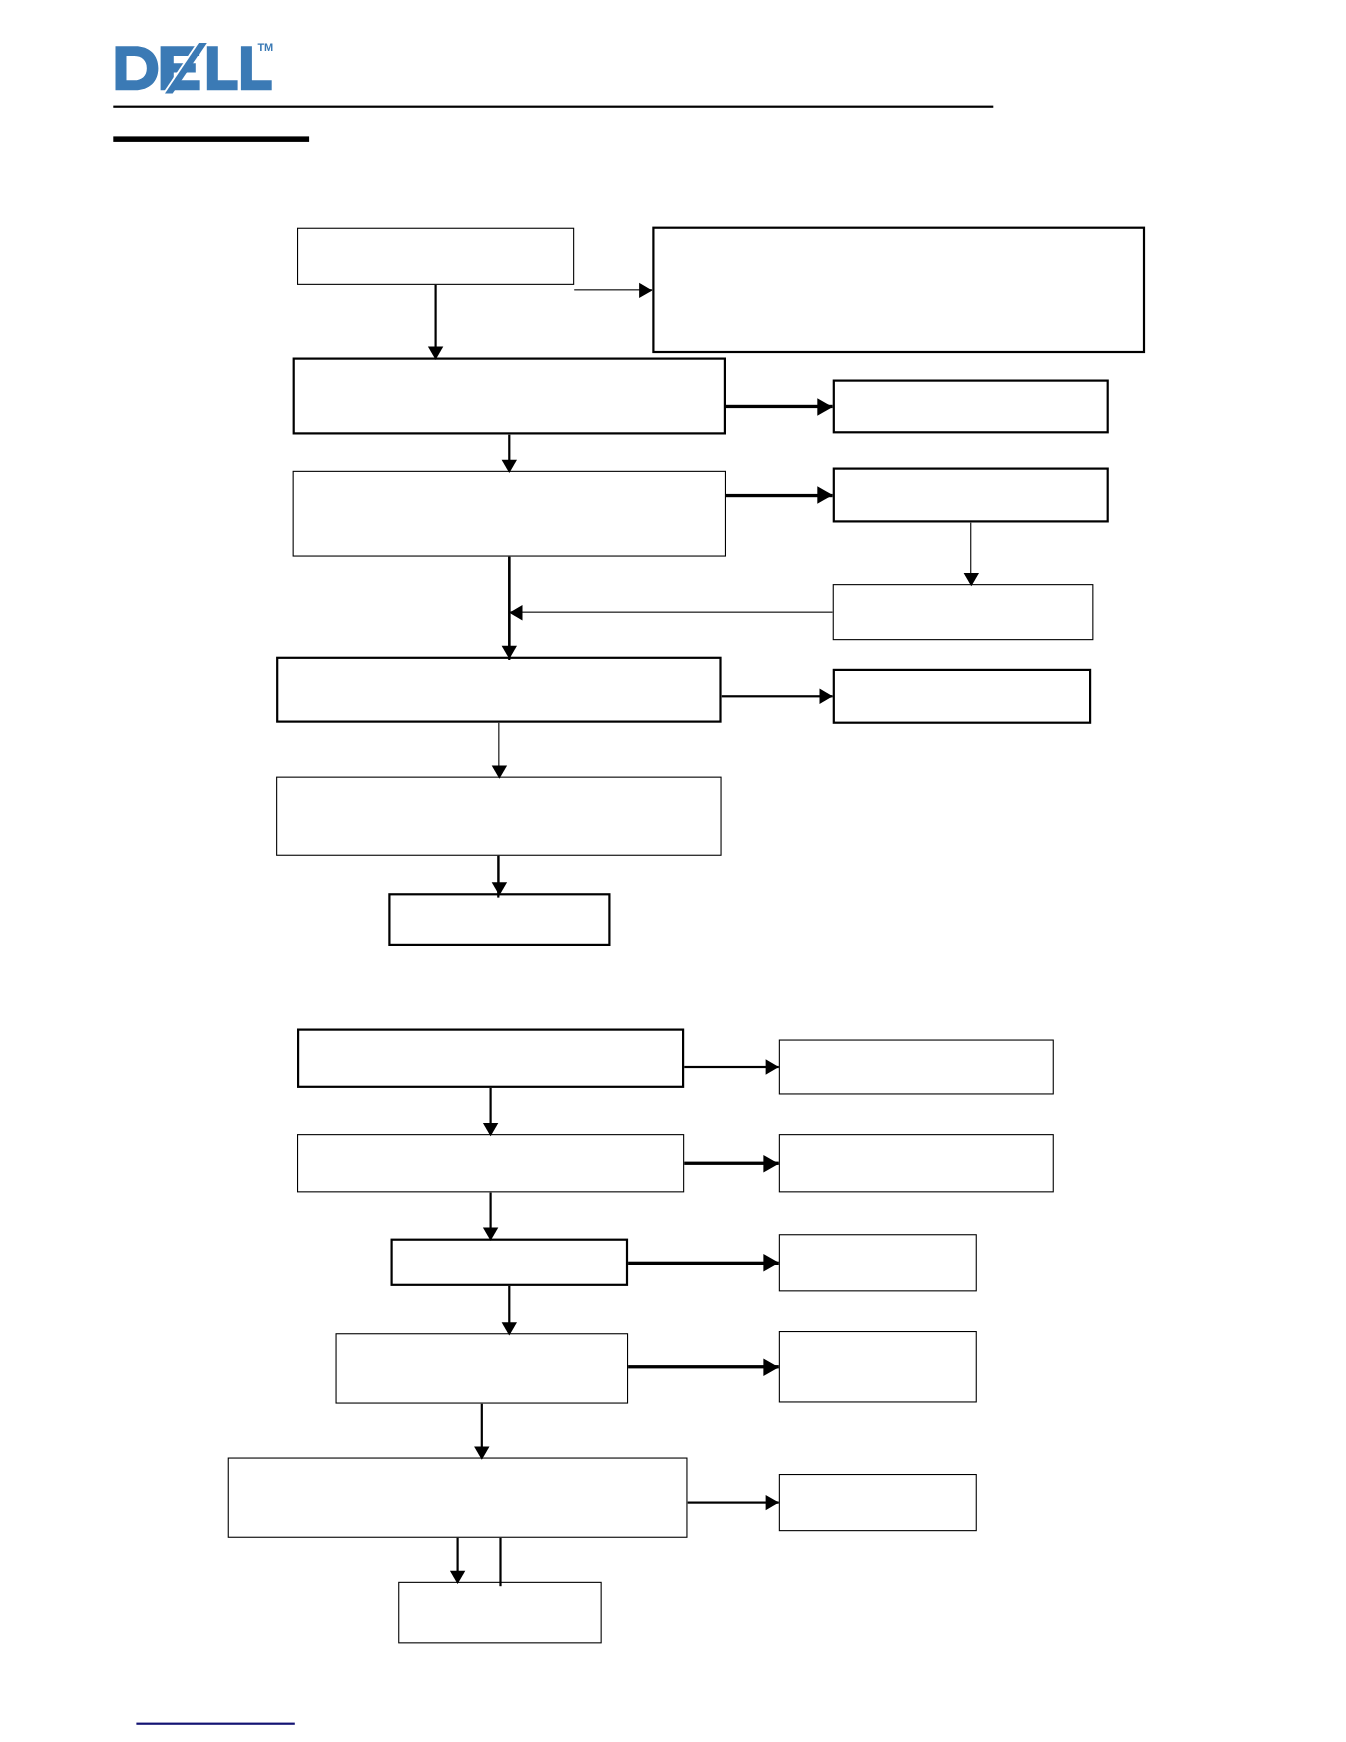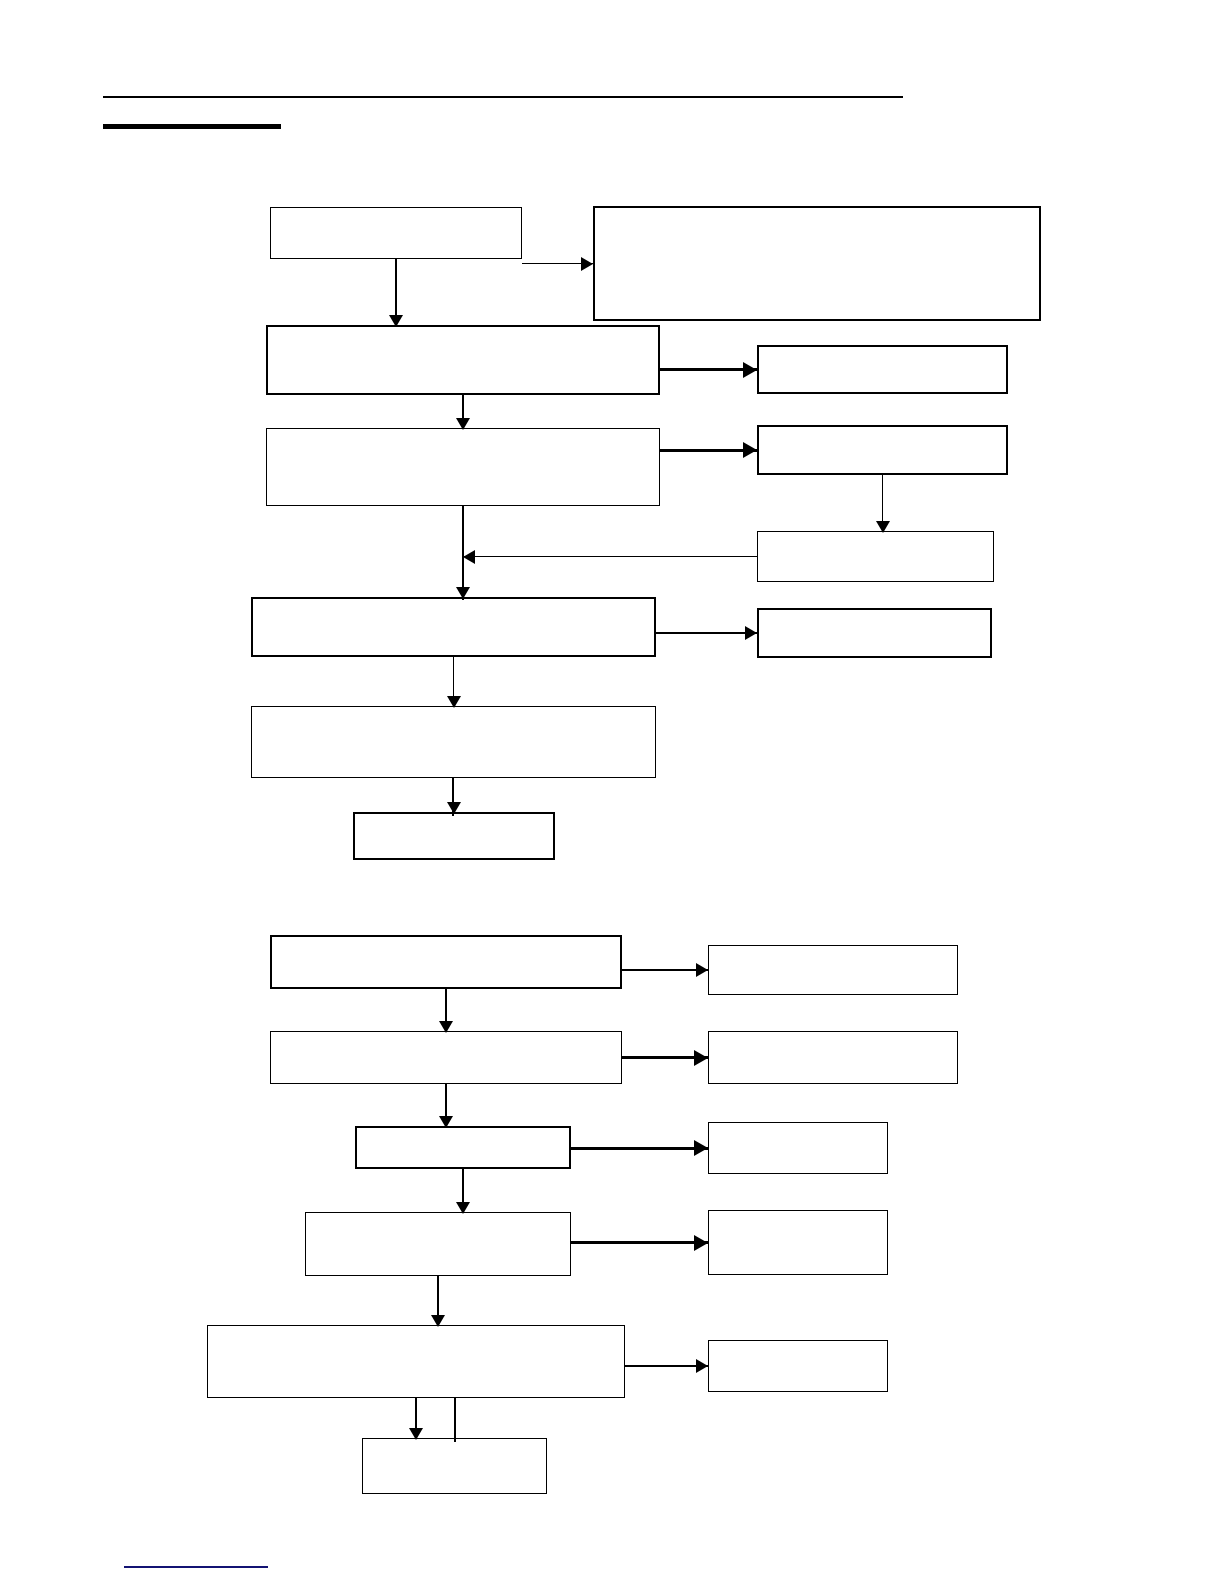--- a/index.html
+++ b/index.html
@@ -144,20 +144,40 @@
     border-top: 7px solid transparent;
     border-bottom: 7px solid transparent;
     border-right: 12px solid #000000;
   }
 </style>
 </head>
 <body>
 
 <div id="page">
 
+  <div id="dell-logo">
+    <svg viewBox="0 0 296 112" xmlns="http://www.w3.org/2000/svg" aria-hidden="true">
+      <g fill="#3b7ab5">
+
+        <path d="M4 18 L4 98 L40 98 C66 98 82 82 82 58 C82 34 66 18 40 18 Z
+                 M24 36 L38 36 C52 36 61 44 61 58 C61 72 52 80 38 80 L24 80 Z"></path>
+
+        <path d="M86 18 L156 18 L156 36 L110 36 L110 49 L150 49 L150 66 L110 66 L110 80 L157 80 L157 98 L86 98 Z"></path>
+
+        <path d="M152 12 L166 12 L104 104 L90 104 Z" fill="#ffffff"></path>
+        <path d="M156 12 L170 12 L108 104 L94 104 Z"></path>
+
+        <path d="M170 18 L190 18 L190 80 L226 80 L226 98 L170 98 Z"></path>
+
+        <path d="M232 18 L252 18 L252 80 L288 80 L288 98 L232 98 Z"></path>
+
+        <text x="262" y="26" font-family="Liberation Sans, sans-serif" font-size="20" font-weight="bold">TM</text>
+      </g>
+    </svg>
+  </div>
 
   <div id="header-rule"></div>
   <div id="header-title"></div>
   <div id="title-rule"></div>
 
   <div id="flowchart-layer">
       <div style="position: absolute; left: 0px; top: 0px; width: 100%; height: 100%;">
         <div class="fc-box thin" style="left: 270px; top: 207px; width: 252px; height: 52px;"></div>
         <div class="fc-box heavy" style="left: 593px; top: 206px; width: 448px; height: 115px;"></div>
         <div class="fc-box heavy" style="left: 266px; top: 325px; width: 394px; height: 70px;"></div>

